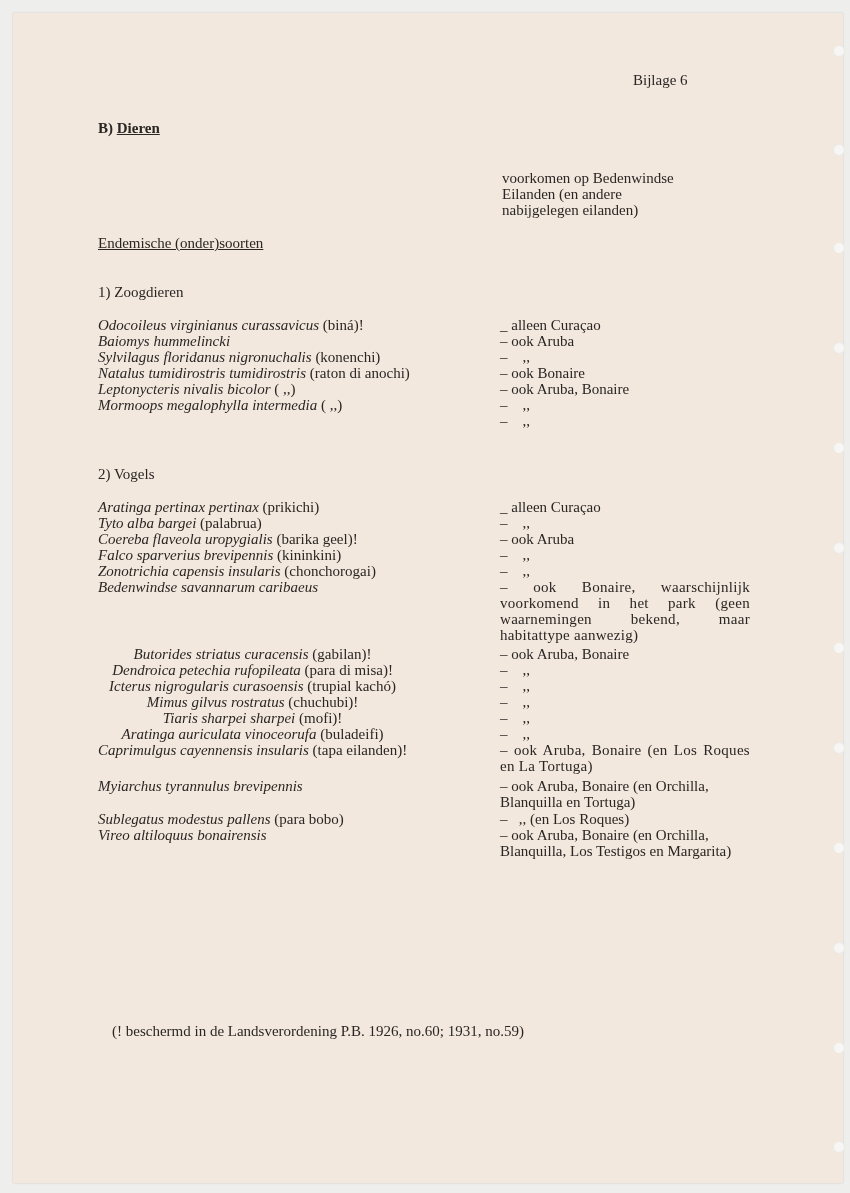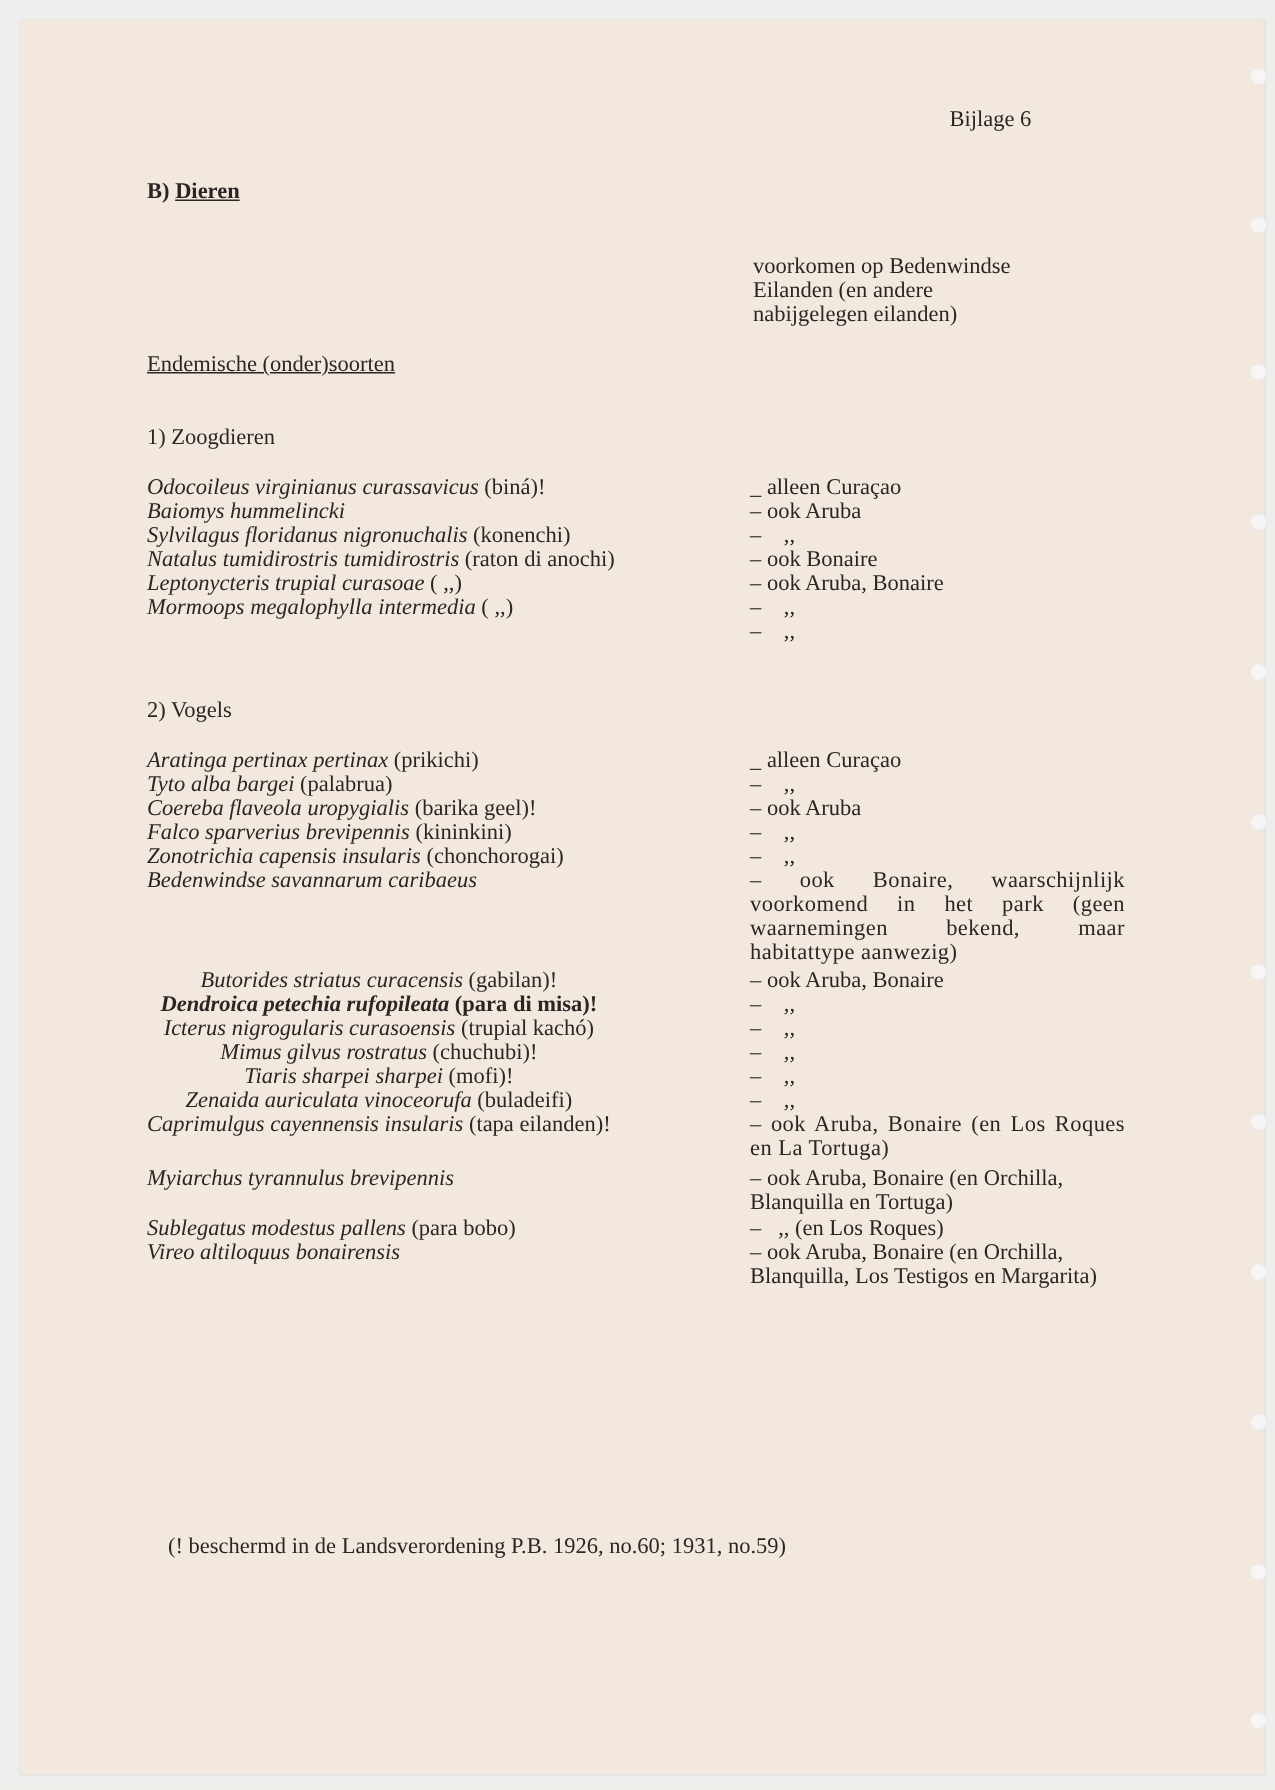--- a/index.html
+++ b/index.html
@@ -62,21 +62,21 @@
 
 <div class="t u" style="left:98px;top:235px;">Endemische (onder)soorten</div>
 
 <div class="t" style="left:98px;top:284px;">1) Zoogdieren</div>
 
 <div style="position:absolute;left:98px;top:317px;">
   <div class="t" style="position:relative;"><span class="i">Odocoileus virginianus curassavicus</span><span> (biná)!</span></div>
   <div class="t" style="position:relative;"><span class="i">Baiomys hummelincki</span><span></span></div>
   <div class="t" style="position:relative;"><span class="i">Sylvilagus floridanus nigronuchalis</span><span> (konenchi)</span></div>
   <div class="t" style="position:relative;"><span class="i">Natalus tumidirostris tumidirostris</span><span> (raton di anochi)</span></div>
-  <div class="t" style="position:relative;"><span class="i">Leptonycteris trupial curasoae</span><span>  ( ,,)</span></div>
+  <div class="t" style="position:relative;"><span class="i">Leptonycteris nivalis bicolor</span><span>  ( ,,)</span></div>
   <div class="t" style="position:relative;"><span class="i">Mormoops megalophylla intermedia</span><span>  ( ,,)</span></div>
 </div>
 
 <div style="position:absolute;left:500px;top:317px;">
   <div class="t" style="position:relative;">_ alleen Curaçao</div>
   <div class="t" style="position:relative;">– ook Aruba</div>
   <div class="t" style="position:relative;white-space:pre;">–    ,,</div>
   <div class="t" style="position:relative;">– ook Bonaire</div>
   <div class="t" style="position:relative;">– ook Aruba, Bonaire</div>
   <div class="t" style="position:relative;white-space:pre;">–    ,,</div>
@@ -98,25 +98,25 @@
   <div class="t" style="position:relative;">_ alleen Curaçao</div>
   <div class="t" style="position:relative;white-space:pre;">–    ,,</div>
   <div class="t" style="position:relative;">– ook Aruba</div>
   <div class="t" style="position:relative;white-space:pre;">–    ,,</div>
   <div class="t" style="position:relative;white-space:pre;">–    ,,</div>
   <div class="t just" style="position:relative;font-family:Liberation Serif, serif;">– ook Bonaire, waarschijnlijk voorkomend in het park (geen waarnemingen bekend, maar habitattype aanwezig)</div>
 </div>
 
 <div style="position:absolute;left:98px;top:646px;text-align:center;">
   <div class="t" style="position:relative;"><span class="i">Butorides striatus curacensis</span><span> (gabilan)!</span></div>
-  <div class="t" style="position:relative;font-weight:bold;"><span class="i">Dendroica petechia rufopileata</span><span> (para di misa)!</span></div>
+  <div class="t" style="position:relative;"><span class="i">Dendroica petechia rufopileata</span><span> (para di misa)!</span></div>
   <div class="t" style="position:relative;"><span class="i">Icterus nigrogularis curasoensis</span><span> (trupial kachó)</span></div>
   <div class="t" style="position:relative;"><span class="i">Mimus gilvus rostratus</span><span> (chuchubi)!</span></div>
   <div class="t" style="position:relative;"><span class="i">Tiaris sharpei sharpei</span><span> (mofi)!</span></div>
-  <div class="t" style="position:relative;"><span class="i">Zenaida auriculata vinoceorufa</span><span> (buladeifi)</span></div>
+  <div class="t" style="position:relative;"><span class="i">Aratinga auriculata vinoceorufa</span><span> (buladeifi)</span></div>
   <div class="t" style="position:relative;"><span class="i">Caprimulgus cayennensis insularis</span><span> (tapa eilanden)!</span></div>
 </div>
 
 <div style="position:absolute;left:500px;top:646px;">
   <div class="t" style="position:relative;">– ook Aruba, Bonaire</div>
   <div class="t" style="position:relative;white-space:pre;">–    ,,</div>
   <div class="t" style="position:relative;white-space:pre;">–    ,,</div>
   <div class="t" style="position:relative;white-space:pre;">–    ,,</div>
   <div class="t" style="position:relative;white-space:pre;">–    ,,</div>
   <div class="t" style="position:relative;white-space:pre;">–    ,,</div>

